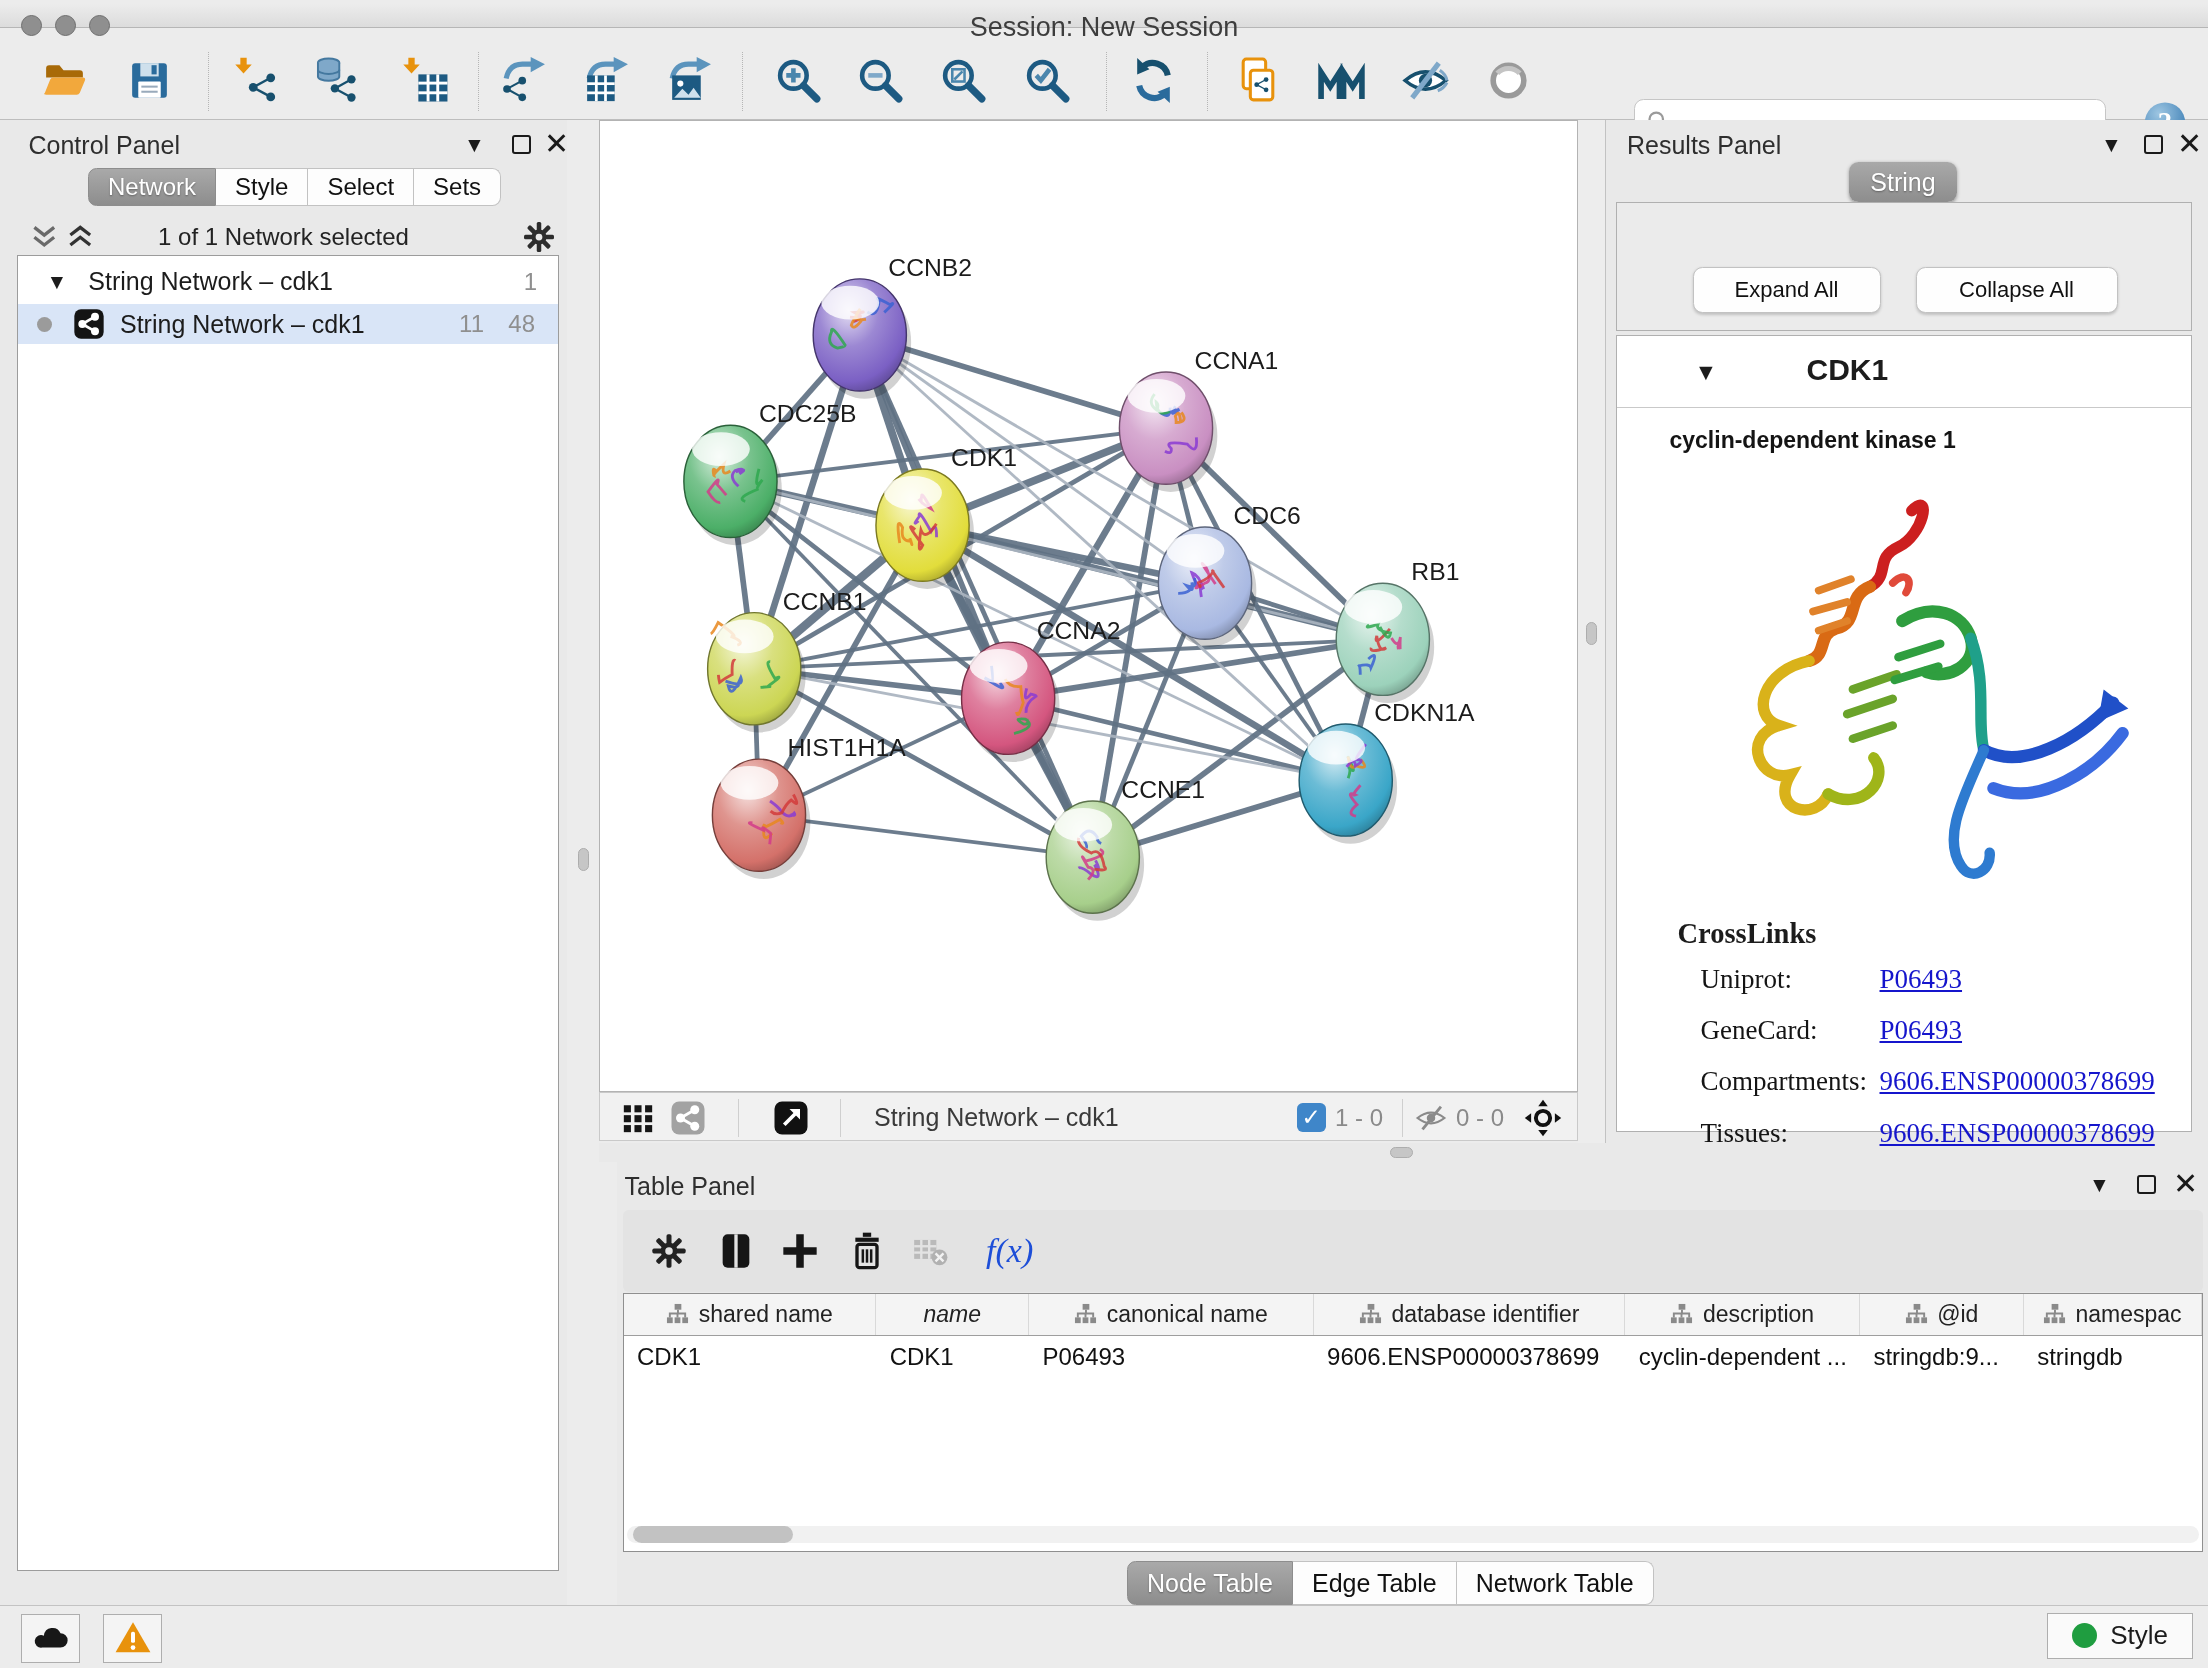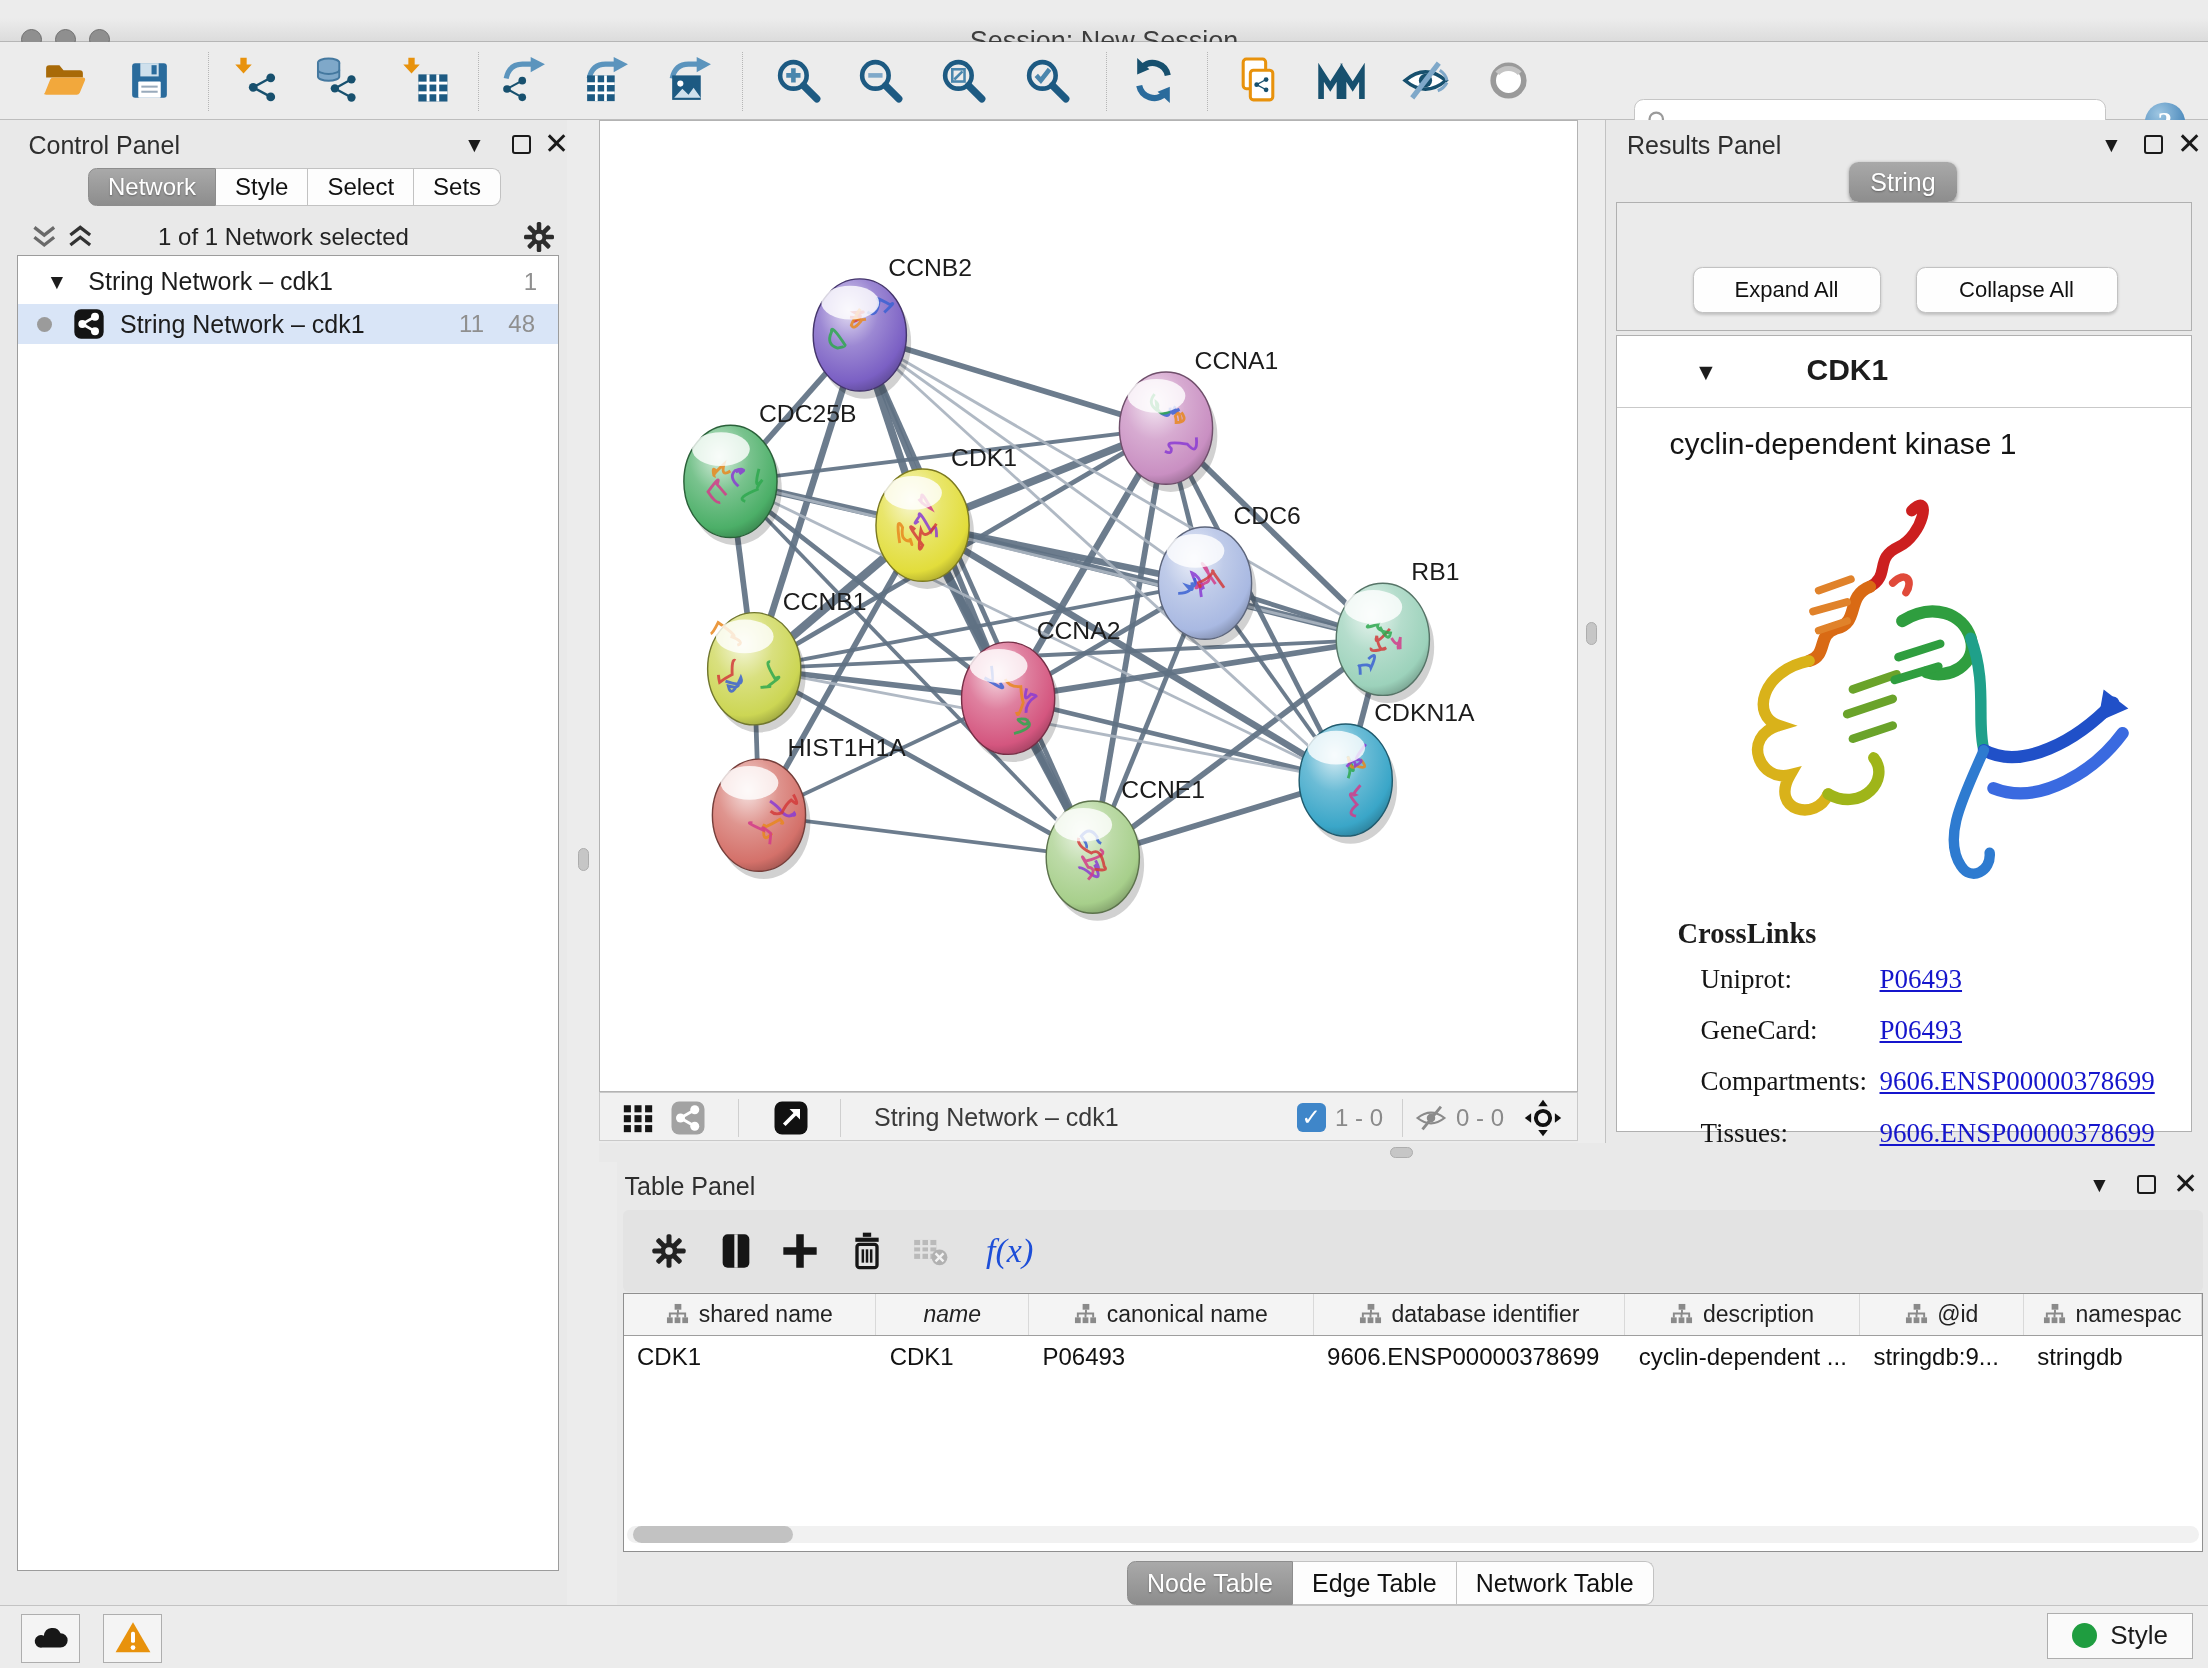--- a/index.html
+++ b/index.html
@@ -1,21 +1,21 @@
 <!DOCTYPE html>
 <html style="font-size:15px"><head>
 <meta charset="utf-8">
 <style>
   * { margin:0; padding:0; box-sizing:border-box; }
   html,body { width:2208px; height:1668px; overflow:hidden; }
   body { font-family:"Liberation Sans","DejaVu Sans",sans-serif; background:#ececec; color:#1c1c1c; position:relative; }
   .abs { position:absolute; }
 
   
-  #titlebar { left:0; top:18px; width:2208px; height:24px;
+  #titlebar { left:0; top:4px; width:2208px; height:24px;
     background:linear-gradient(#ececec,#dcdcdc); border-bottom:1px solid #b6b6b6; }
   .tlight { position:absolute; top:10.5px; width:21px; height:21px; border-radius:50%;
     background:#8f8f8f; border:1px solid #6f6f6f; }
   #win-title { width:100%; text-align:center; top:7.6px; font-size:27px; color:#3d3d3d; }
 
   
   #toolbar { left:0; top:42px; width:2208px; height:78px; background:#ececec; border-bottom:1px solid #bdbdbd; }
   .tbtn { position:absolute; top:12.4px; width:53px; height:53px; display:flex; align-items:center; justify-content:center; }
   .tbtn svg { width:49px; height:49px; }
   .tsep { position:absolute; top:9.5px; width:0; height:59px; border-left:1.9px dotted #b5b5b5; }
@@ -73,21 +73,21 @@
     display:flex; align-items:center; justify-content:center; box-shadow:0 1.9px 3.8px rgba(0,0,0,.35);
     text-shadow:0 1px 1.9px rgba(0,0,0,.35); }
   #rp-box1 { position:absolute; left:9.5px; top:82px; width:576px; height:129px; background:#ebebeb;
     border:1.9px solid #b0b0b0; }
   .rp-btn { position:absolute; top:64px; height:46px; background:#fefefe; border:1px solid #c2c2c2;
     border-radius:9.5px; font-size:22px; display:flex; align-items:center; justify-content:center;
     box-shadow:0 1.9px 2.9px rgba(0,0,0,.18); color:#111; }
   #rp-box2 { position:absolute; left:9.5px; top:215px; width:576px; height:797px; background:#fff; border:1.9px solid #b0b0b0; }
   #rp-entry-header { position:absolute; left:0; top:0; width:100%; height:72px; border-bottom:1.9px solid #c9c9c9; }
   #rp-gene { position:absolute; left:190px; top:17px; font-size:30px; font-weight:700; }
-  #rp-desc { position:absolute; left:53px; top:91px; font-size:30px; color:#141414; }
+  #rp-desc { position:absolute; left:53px; top:91px; font-size:23px; color:#141414;font-weight:bold; }
   .serif { font-family:"Liberation Serif","DejaVu Serif",serif; }
   #crosslinks-title { position:absolute; left:61px; top:582px; font-size:28.5px; font-weight:700; }
   .cl-row { position:absolute; font-size:27px; }
   .cl-label { position:absolute; left:84px; color:#141414; }
   .cl-value { position:absolute; left:263px; color:#1515cc; text-decoration:underline; }
 
   
   #table-panel { left:617px; top:1162px; width:1591px; height:443px; background:#e9e9e9; }
   #tp-toolbar { position:absolute; left:5.7px; top:48px; width:1580px; height:82px; background:#e3e3e3; border-radius:5.7px; }
   .tp-icon { position:absolute; top:15px; width:51px; height:51px; display:flex; align-items:center; justify-content:center; }

